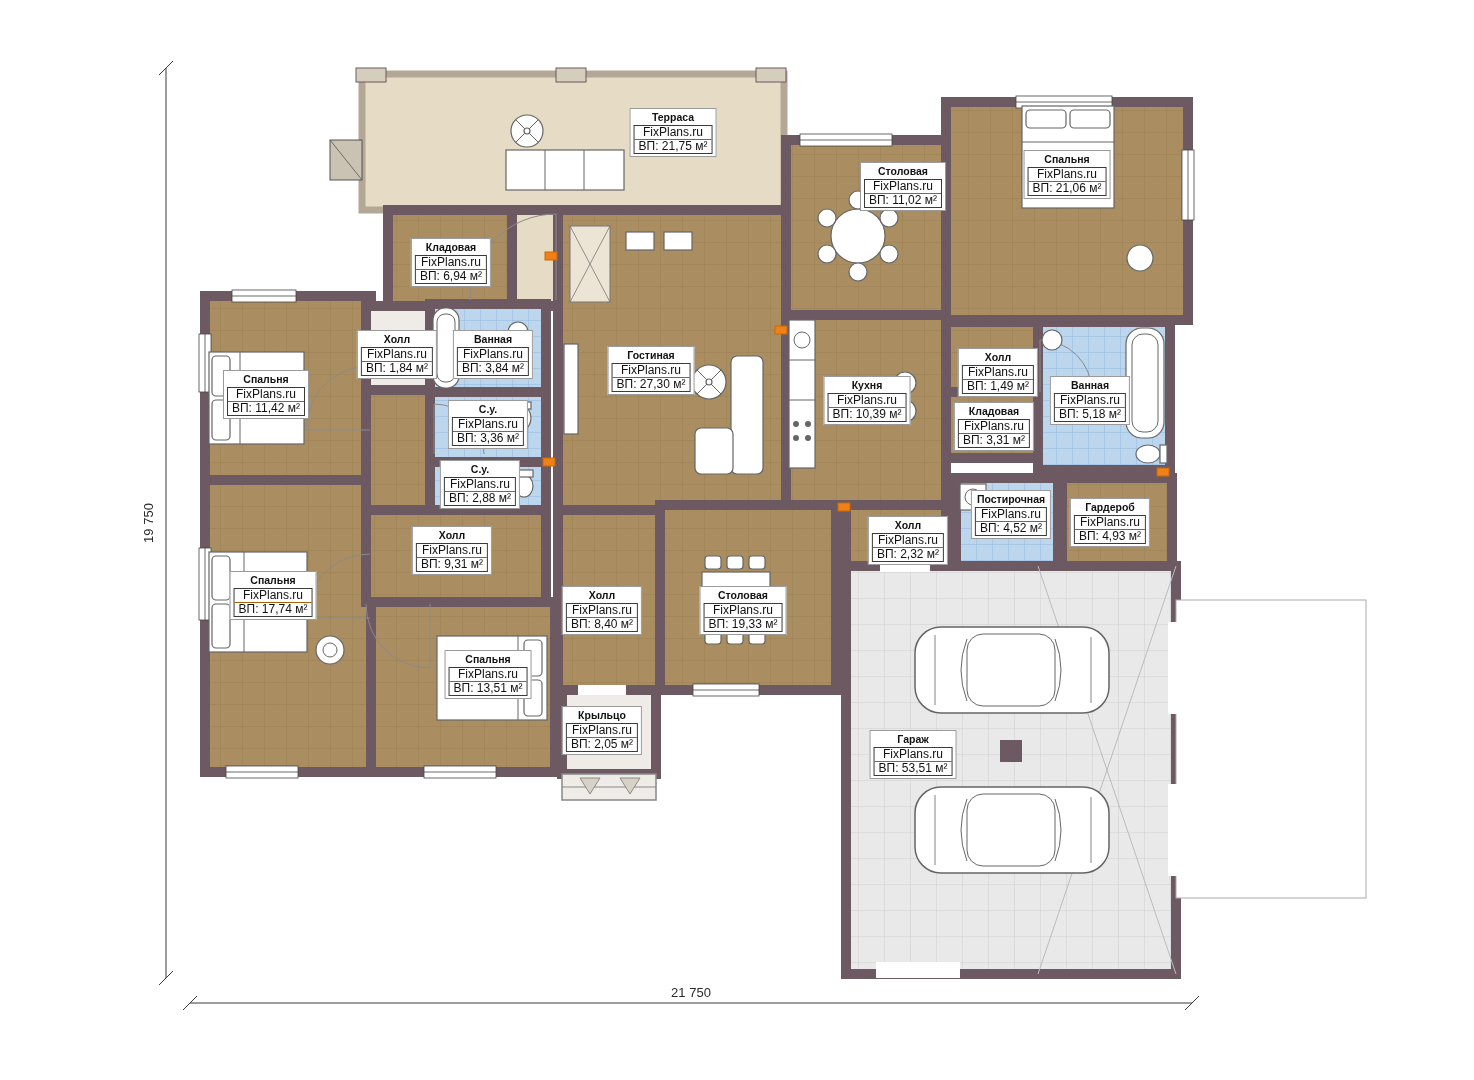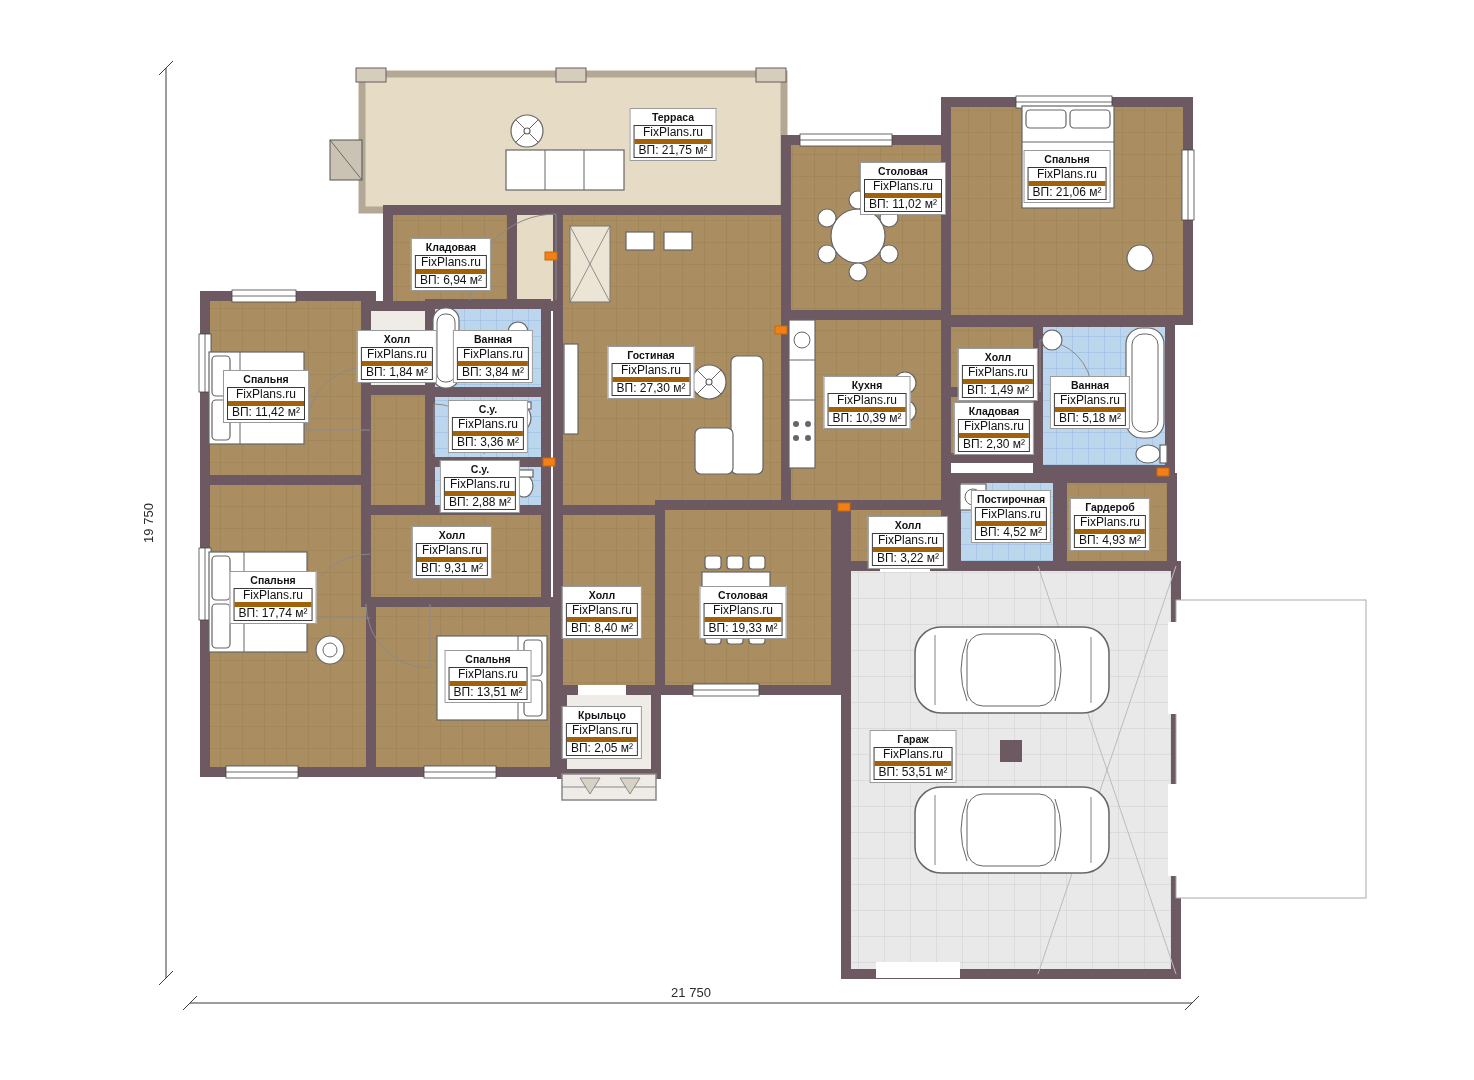--- a/index.html
+++ b/index.html
@@ -13,21 +13,21 @@
   .doorarc{fill:none;stroke:#8a8a8a;stroke-width:1;}
   .win{fill:#ffffff;stroke:#444;stroke-width:0.8;}
   .winline{stroke:#444;stroke-width:0.8;}
   .dimline{stroke:#3a3a3a;stroke-width:1;}
   .dimtext{font-family:"Liberation Sans",sans-serif;font-size:13px;fill:#2a2a2a;}
   .rlabel{position:absolute;transform:translateX(-50%);background:#fff;border:1px solid #9a9a9a;
           padding:2px 3px;text-align:center;color:#111;z-index:5;white-space:nowrap;}
   .rname{font-weight:bold;font-size:10.5px;line-height:13px;margin-bottom:1px;}
   .rbox{border:1px solid #3a3a3a;background:#fff;}
   .rrow{font-size:12px;font-weight:normal;line-height:13px;padding:0 4px;}
-  .rrow + .rrow{border-top:5px solid #a16207;}
+  .rrow + .rrow{border-top:1px solid #a16207;}
 </style>
 </head>
 <body>
 
 <div class="stage">
 
 <svg width="1474" height="1080" viewBox="0 0 1474 1080">
   <defs>
     <pattern id="pt-brown" width="22" height="22" patternUnits="userSpaceOnUse">
       <rect width="22" height="22" fill="#aa8e61"></rect>
@@ -399,42 +399,42 @@
   <div class="rname">Ванная</div>
   <div class="rbox">
         <div class="rrow">FixPlans.ru</div>
   <div class="rrow">ВП: 5,18 м²</div>
       </div>
 </div>
 <div class="rlabel" style="left:994px;top:402px">
   <div class="rname">Кладовая</div>
   <div class="rbox">
         <div class="rrow">FixPlans.ru</div>
-  <div class="rrow">ВП: 2,30 м²</div>
+  <div class="rrow">ВП: 3,31 м²</div>
       </div>
 </div>
 <div class="rlabel" style="left:1011px;top:490px">
   <div class="rname">Постирочная</div>
   <div class="rbox">
         <div class="rrow">FixPlans.ru</div>
   <div class="rrow">ВП: 4,52 м²</div>
       </div>
 </div>
 <div class="rlabel" style="left:1110px;top:498px">
   <div class="rname">Гардероб</div>
   <div class="rbox">
         <div class="rrow">FixPlans.ru</div>
   <div class="rrow">ВП: 4,93 м²</div>
       </div>
 </div>
 <div class="rlabel" style="left:908px;top:516px">
   <div class="rname">Холл</div>
   <div class="rbox">
         <div class="rrow">FixPlans.ru</div>
-  <div class="rrow">ВП: 3,22 м²</div>
+  <div class="rrow">ВП: 2,32 м²</div>
       </div>
 </div>
 <div class="rlabel" style="left:452px;top:526px">
   <div class="rname">Холл</div>
   <div class="rbox">
         <div class="rrow">FixPlans.ru</div>
   <div class="rrow">ВП: 9,31 м²</div>
       </div>
 </div>
 <div class="rlabel" style="left:273px;top:571px">

